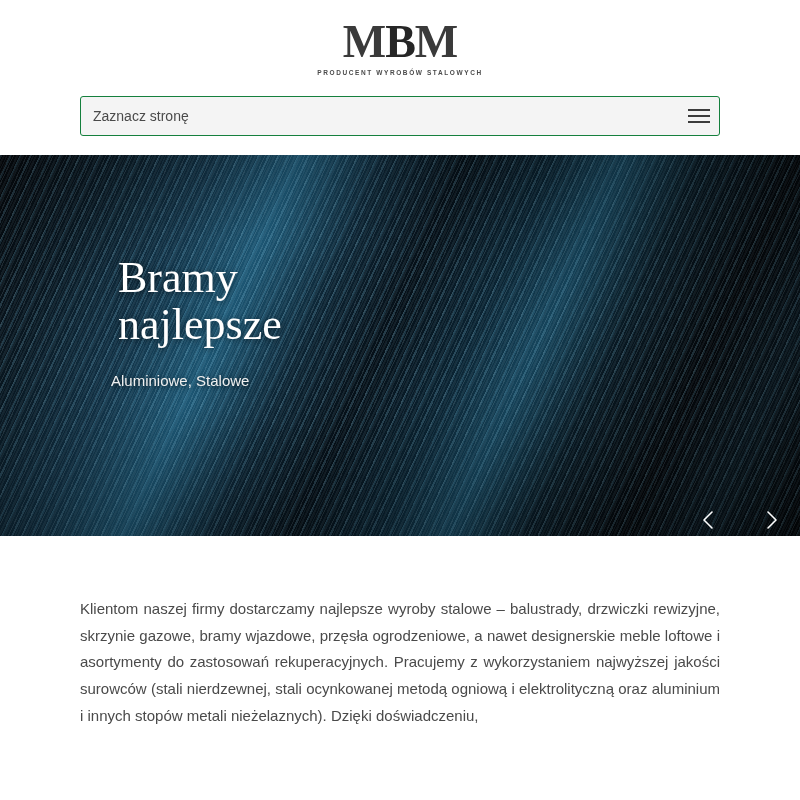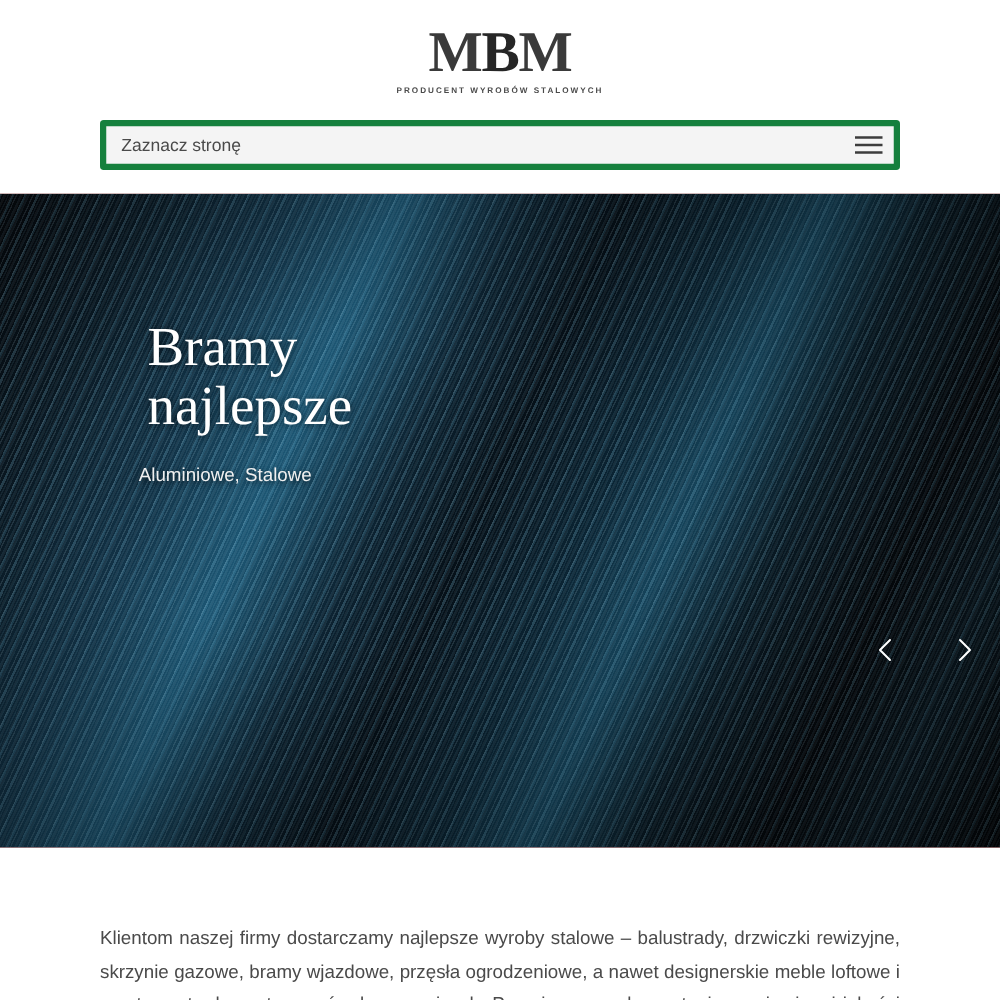--- a/index.html
+++ b/index.html
@@ -51,21 +51,21 @@
     font-weight: 700;
   }
 
   
   .navbar-wrap {
     padding: 0 80px;
   }
   .navbar {
     height: 40px;
     background: #f4f4f4;
-    border: 5px solid #15803d;
+    border: 1px solid #15803d;
     border-radius: 3px;
     display: flex;
     align-items: center;
     justify-content: space-between;
     padding: 0 0 0 12px;
   }
   .navbar-label {
     font-size: 14px;
     color: #4a4a4a;
     font-family: "Liberation Sans", sans-serif;
@@ -83,24 +83,24 @@
   .hamburger span {
     display: block;
     width: 22px;
     height: 2px;
     background: #3c3c3c;
   }
 
   
   .hero {
     margin-top: 19px;
-    height: 523px;
+    height: 381px;
     position: relative;
     overflow: hidden;
-    background: #7f1d1d;
+    background: #ef4444;
   }
   .hero-bg {
     position: absolute;
     inset: 0;
     background:
       repeating-linear-gradient(115deg,
         rgba(255,255,255,0.055) 0px,
         rgba(255,255,255,0.055) 1px,
         rgba(255,255,255,0) 1px,
         rgba(255,255,255,0) 4px),

